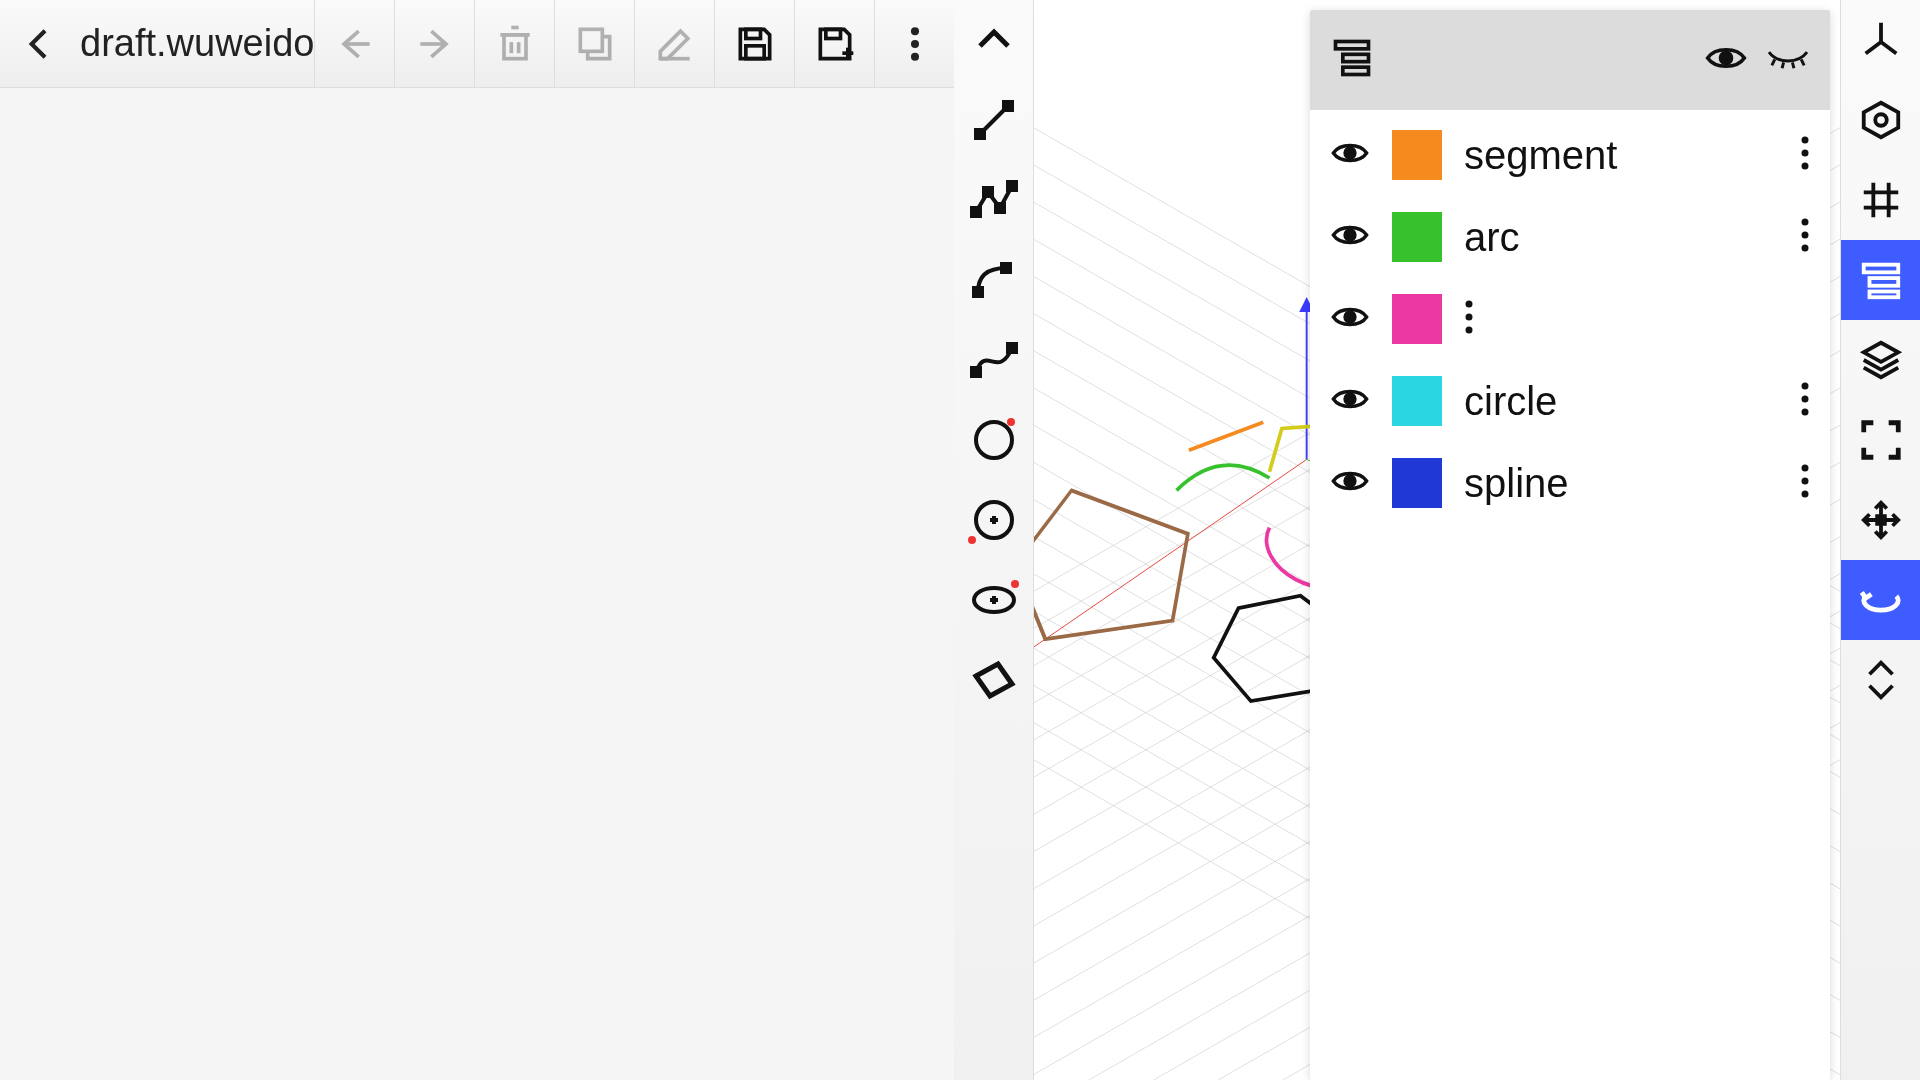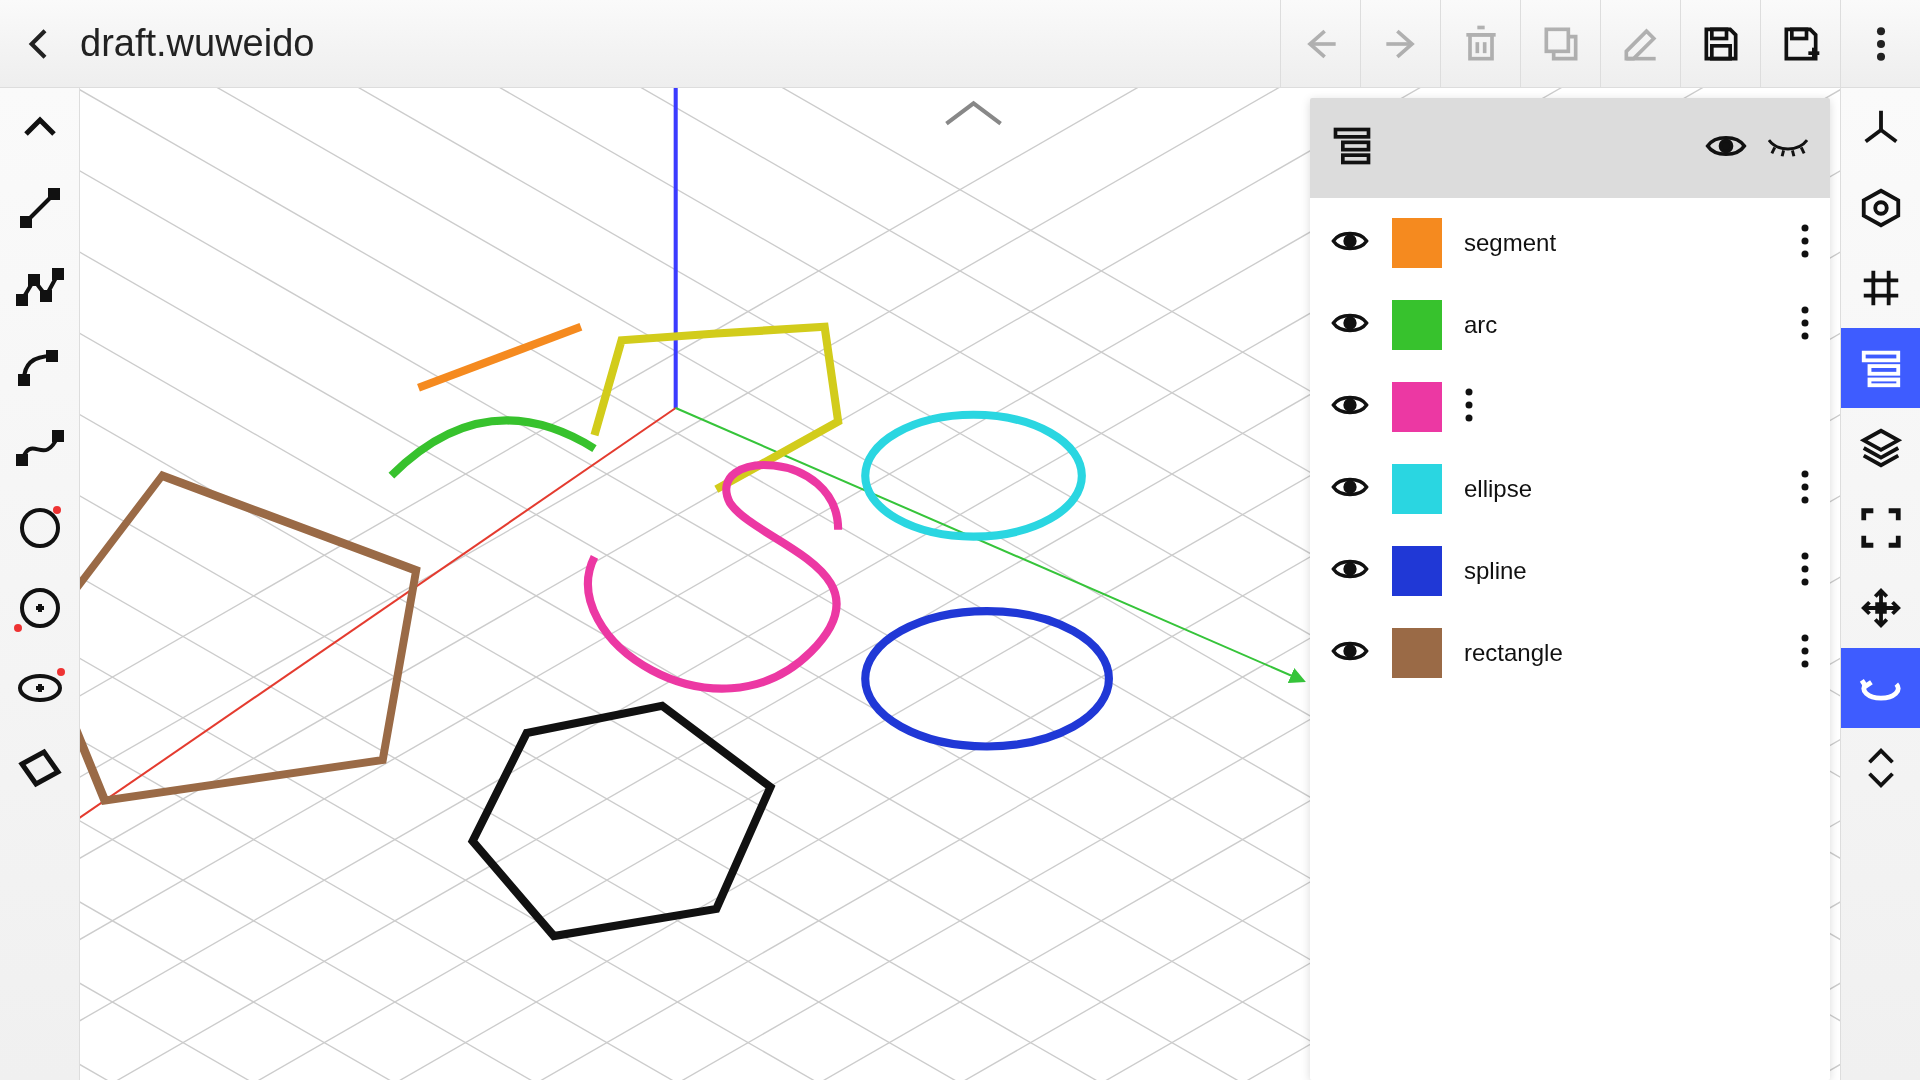--- a/index.html
+++ b/index.html
@@ -1,18 +1,18 @@
 <!DOCTYPE html>
 <html><head>
 <meta charset="utf-8">
 <style>
 * { margin: 0; padding: 0; box-sizing: border-box; font-family: -apple-system, BlinkMacSystemFont, "Segoe UI", sans-serif; }
 html, body { width: 100%; height: 100%; overflow: hidden; background: #f5f5f5; }
 
-.app { display: flex; flex-direction: column; width: 100%; height: 100%; }
+.app { display: flex; flex-direction: row; width: 100%; height: 100%; }
 
 
 .header { height: 88px; background: linear-gradient(#fafafa,#eeeeee); display: flex; align-items: center; border-bottom: 1px solid #ddd; }
 .header-left { display: flex; align-items: center; gap: 20px; padding-left: 20px; }
 .back-btn { width: 40px; height: 40px; display:flex; align-items:center; justify-content:center; cursor:pointer; }
 .title { font-size: 38px; color: #222; font-weight: 400; }
 .header-right { margin-left: auto; display: flex; align-items: center; height: 100%; }
 .hbtn { width: 80px; height: 100%; display:flex; align-items:center; justify-content:center; border-left:1px solid #ddd; color:#555; }
 .hbtn.disabled svg { opacity:0.35; }
 .hbtn svg { width:44px; height:44px; }
@@ -36,21 +36,21 @@
 .canvas { flex:1; position:relative; background:#fff; overflow:hidden; }
 .canvas svg { position:absolute; inset:0; width:100%; height:100%; }
 
 
 .layers { position:absolute; top:10px; right:90px; width:520px; bottom:0; background:#fff; box-shadow:0 2px 10px rgba(0,0,0,0.15); border-radius:2px; overflow:hidden; display:flex; flex-direction:column; }
 .layers-head { height: 100px; background:#dcdcdc; display:flex; align-items:center; padding:0 20px; gap:18px; }
 .layers-head .spacer { flex:1; }
 .layers-list { flex:1; overflow-y:auto; padding-top:4px; }
 .layer-row { height: 82px; display:flex; align-items:center; padding:0 20px; gap:22px; }
 .swatch { width:50px; height:50px; }
-.lname { font-size:24px; color:#111; flex:1; }
+.lname { font-size:40px; color:#111; flex:1; }
 .eye-icon svg { width:40px; height:28px; }
 .dots-icon svg { width:10px; height:36px; }
 .layers-head svg { width:44px; height:44px; }
 
 </style>
 </head>
 <body>
 
 <div class="app">
 
@@ -390,50 +390,37 @@
                 <circle cx="5" cy="18" r="3.5"></circle>
                 <circle cx="5" cy="31" r="3.5"></circle>
               </svg></span>
           </div>
           <div class="layer-row">
             <span class="eye-icon"><svg viewBox="0 0 24 16" fill="none" stroke="#111" stroke-width="2">
                 <path d="M2 8 C 6 2, 18 2, 22 8 C 18 14, 6 14, 2 8 Z"></path>
                 <circle cx="12" cy="8" r="3" fill="#111"></circle>
               </svg></span>
             <span class="swatch" style="background:#2ad6e1"></span>
-            <span class="lname">ellipse</span>
+            <span class="lname">circle</span>
             <span class="dots-icon"><svg viewBox="0 0 10 36" fill="#111">
                 <circle cx="5" cy="5" r="3.5"></circle>
                 <circle cx="5" cy="18" r="3.5"></circle>
                 <circle cx="5" cy="31" r="3.5"></circle>
               </svg></span>
           </div>
           <div class="layer-row">
             <span class="eye-icon"><svg viewBox="0 0 24 16" fill="none" stroke="#111" stroke-width="2">
                 <path d="M2 8 C 6 2, 18 2, 22 8 C 18 14, 6 14, 2 8 Z"></path>
                 <circle cx="12" cy="8" r="3" fill="#111"></circle>
               </svg></span>
             <span class="swatch" style="background:#2038d6"></span>
             <span class="lname">spline</span>
             <span class="dots-icon"><svg viewBox="0 0 10 36" fill="#111">
                 <circle cx="5" cy="5" r="3.5"></circle>
                 <circle cx="5" cy="18" r="3.5"></circle>
                 <circle cx="5" cy="31" r="3.5"></circle>
               </svg></span>
           </div>
-          <div class="layer-row">
-            <span class="eye-icon"><svg viewBox="0 0 24 16" fill="none" stroke="#111" stroke-width="2">
-                <path d="M2 8 C 6 2, 18 2, 22 8 C 18 14, 6 14, 2 8 Z"></path>
-                <circle cx="12" cy="8" r="3" fill="#111"></circle>
-              </svg></span>
-            <span class="swatch" style="background:#9a6a46"></span>
-            <span class="lname">rectangle</span>
-            <span class="dots-icon"><svg viewBox="0 0 10 36" fill="#111">
-                <circle cx="5" cy="5" r="3.5"></circle>
-                <circle cx="5" cy="18" r="3.5"></circle>
-                <circle cx="5" cy="31" r="3.5"></circle>
-              </svg></span>
-          </div>
         </div>
     </div>
 
   </div>
 </div>
 
 </body></html>

